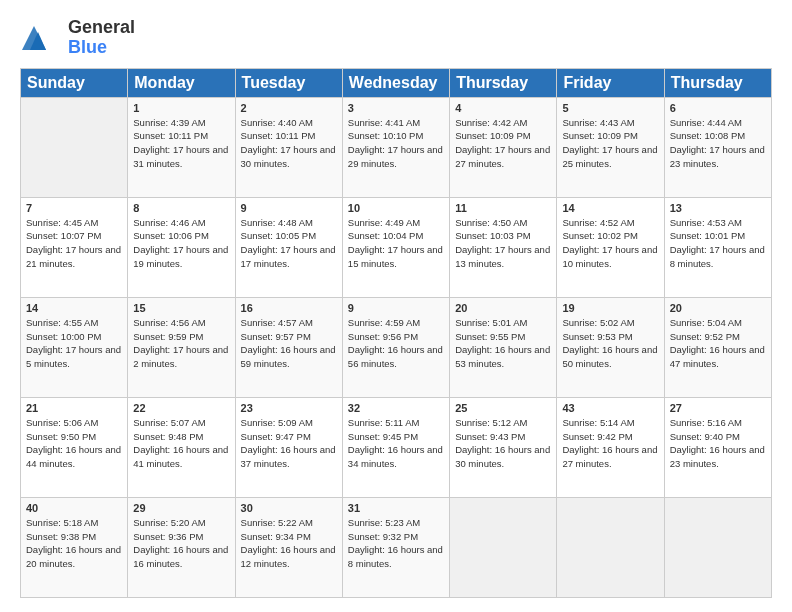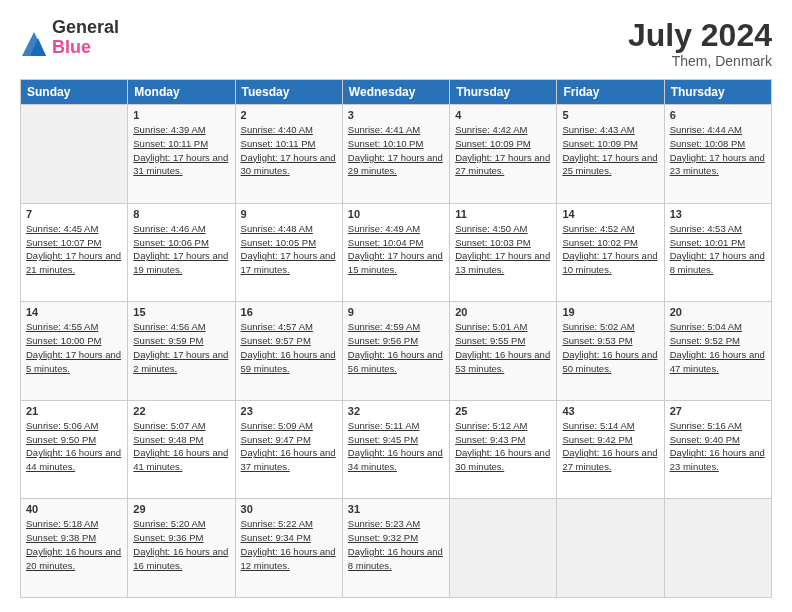--- a/index.html
+++ b/index.html
@@ -18,30 +18,30 @@
       flex-direction: column;
     }
     .header {
       display: flex;
       justify-content: space-between;
       align-items: flex-start;
       margin-bottom: 10px;
     }
     .logo {
       display: flex;
-      align-items: flex-end;
-      gap: 4px;
+      align-items: center;
+      gap: 20px;
     }
     .logo-text {
       font-size: 18px;
       font-weight: bold;
       line-height: 1.1;
     }
     .logo-general { color: #333; }
-    .logo-blue { color: #ec4899; }
+    .logo-blue { color: #3b82f6; }
     .logo-icon {
       width: 28px;
       height: 28px;
     }
     .title-block {
       text-align: right;
     }
     .calendar-title {
       font-size: 32px;
       font-weight: bold;
@@ -53,21 +53,21 @@
       color: #555;
     }
     .calendar-table {
       width: 100%;
       border-collapse: collapse;
       flex: 1;
     }
     .calendar-table th {
       background-color: #2a72b8;
       color: #fff;
-      font-size: 12px;
+      font-size: 16px;
       font-weight: bold;
       text-align: left;
       padding: 5px 6px;
       border: 1px solid #ccc;
     }
     .calendar-table td {
       border: 1px solid #ccc;
       vertical-align: top;
       padding: 4px 5px;
       font-size: 9.5px;
@@ -82,45 +82,40 @@
       background: #fff;
     }
     .day-number {
       font-weight: bold;
       font-size: 11px;
       display: block;
       margin-bottom: 2px;
     }
     .cell-content {
       line-height: 1.45;
-      text-decoration: underline;
     }
     .empty-cell {
       background: #f0f0f0 !important;
     }
   </style>
 </head>
 <body>
 
 <div class="page">
   <div class="header">
     <div class="logo">
       <svg class="logo-icon" viewBox="0 0 28 28">
         <polygon points="14,2 26,26 2,26" fill="#1a6bb5" opacity="0.85"></polygon>
         <polygon points="18,8 26,26 10,26" fill="#1a6bb5"></polygon>
       </svg>
       <div class="logo-text">
         <div class="logo-general">General</div>
         <div class="logo-blue">Blue</div>
       </div>
     </div>
-    <div class="title-block">
-      <div class="calendar-title">July 2024</div>
-      <div class="calendar-subtitle">Them, Denmark</div>
-    </div>
   </div>
 
   <table class="calendar-table">
     <thead>
       <tr>
       <th>Sunday</th>
           <th>Monday</th>
           <th>Tuesday</th>
           <th>Wednesday</th>
           <th>Thursday</th>

